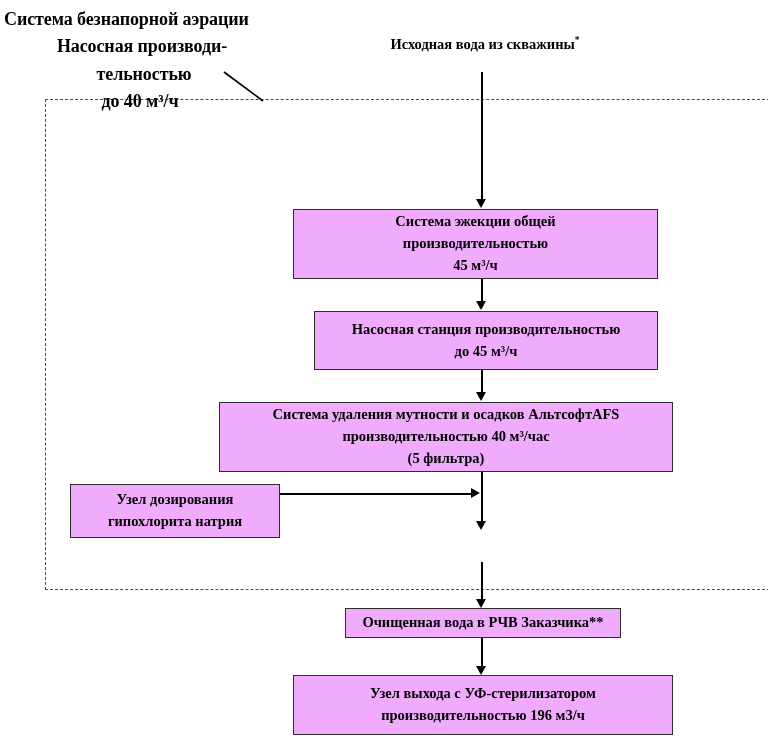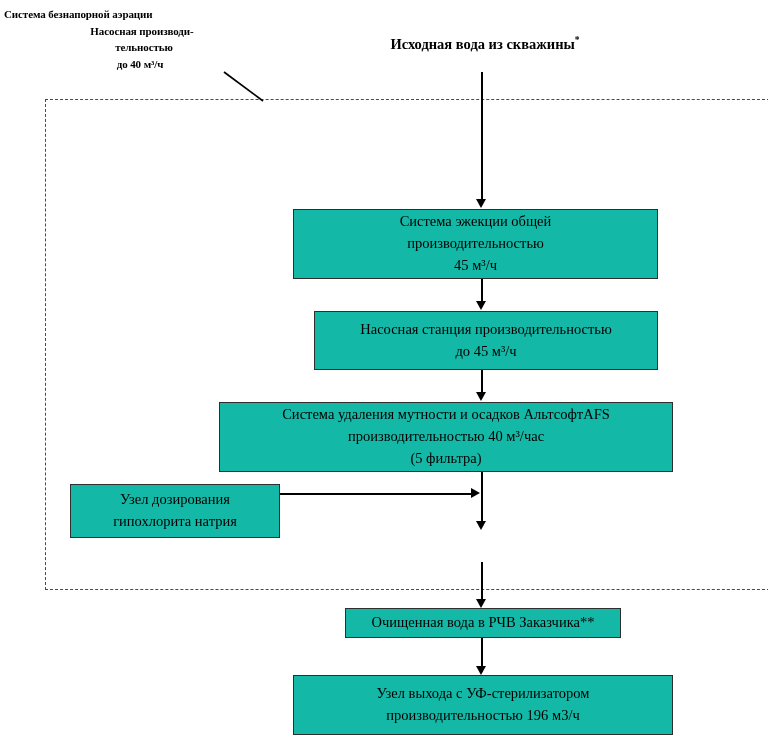--- a/index.html
+++ b/index.html
@@ -10,43 +10,43 @@
   
   .dashed-region{
     position:absolute;left:45px;top:99px;width:730px;height:491px;
     border:1px dashed #4a4a4a;border-right:none;box-sizing:border-box;
     background:transparent;
   }
 
   
   .title-block{
     position:absolute;left:0px;top:6px;width:262px;
-    text-align:center;font-weight:bold;font-size:11px;line-height:1.52;
+    text-align:center;font-weight:bold;font-size:18px;line-height:1.52;
     letter-spacing:-0.1px;
   }
   .title-block .ln{display:block;white-space:nowrap;}
   .title-block .ln.l1{text-align:left;padding-left:4px;}
   .title-block .ln.l2{padding-left:22px;}
   .title-block .ln.l3{padding-left:26px;}
   .title-block .ln.l4{padding-left:18px;}
 
   
   .src-label{
     position:absolute;left:330px;top:36px;width:310px;text-align:center;
     font-weight:bold;font-size:14.5px;white-space:nowrap;
   }
 
   sup{font-size:0.66em;vertical-align:super;line-height:0;}
 
   
   .box{
-    position:absolute;box-sizing:border-box;background:#14b8a6;
+    position:absolute;box-sizing:border-box;background:#f0abfc;
     border:1.6px solid #2e2e2e;
     display:flex;align-items:center;justify-content:center;
-    text-align:center;font-weight:normal;font-size:14.5px;line-height:1.5;
+    text-align:center;font-weight:bold;font-size:14.5px;line-height:1.5;
     padding:2px 6px;
   }
   .box .inner{width:100%;}
   .box .ln{display:block;white-space:nowrap;}
 
   #box-ejection   {left:293px;top:209px;width:365px;height:70px;}
   #box-pump       {left:314px;top:311px;width:344px;height:59px;text-align:center;}
   #box-turbidity  {left:219px;top:402px;width:454px;height:70px;}
   #box-dosing     {left:70px;top:484px;width:210px;height:54px;}
   #box-valves     {left:303px;top:530px;width:365px;height:32px;}

